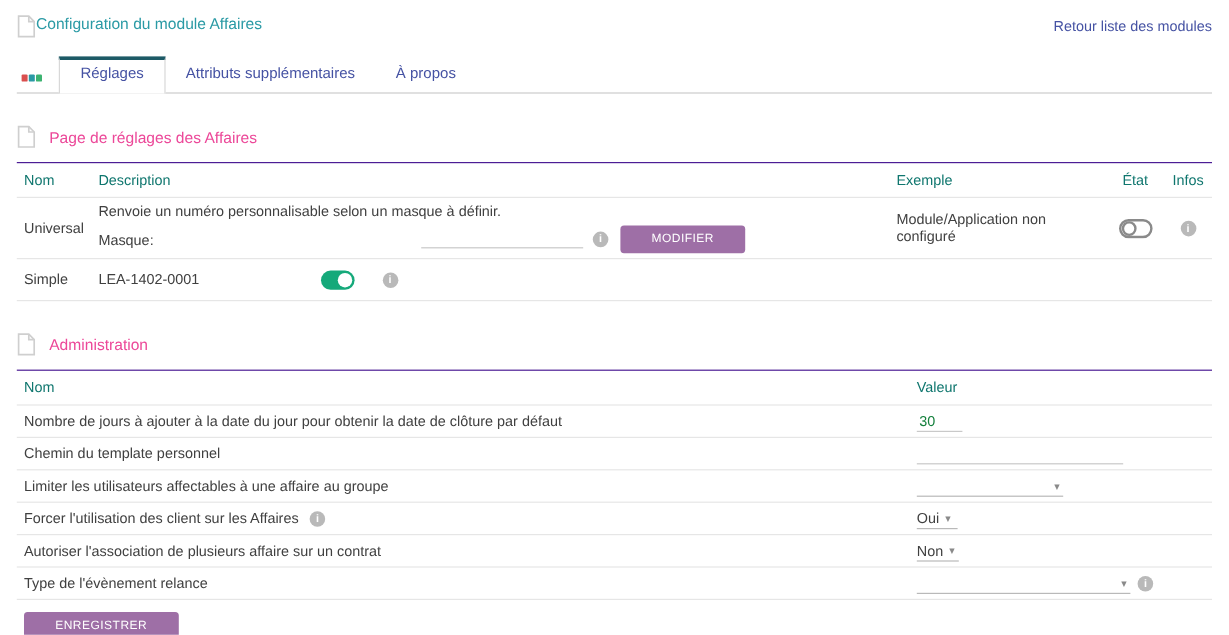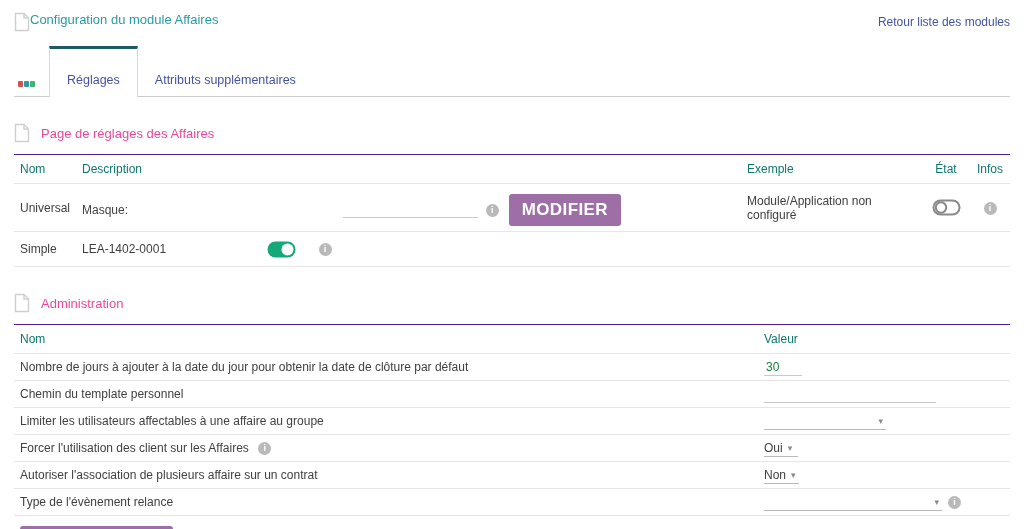--- a/index.html
+++ b/index.html
@@ -27,21 +27,21 @@
   .tab {
     padding: 8px 17px 9px 17px;
     color: #4552a3; font-size: 12.5px; cursor: pointer; white-space: nowrap;
   }
   .tab.active {
     border-top: 3px solid #1d5a66;
     border-left: 1px solid #d8d8d8;
     border-right: 1px solid #d8d8d8;
     margin-bottom: -1px;
     background: #fff;
-    padding-top: 24px; padding-bottom: 10px;
+    padding-top: 4px; padding-bottom: 10px;
   }
 
   
   .section-head { display: flex; align-items: center; gap: 11px; margin: 26px 0 11px 0; }
   .section-title { color: #ec4899; font-size: 13px; }
 
   
   .trow { display: flex; align-items: center; border-bottom: 1px solid #e6e6e6; }
   .thead { border-top: 1px solid #4c1d95; color: #0f766e; }
   .thead > div { padding-top: 7px; padding-bottom: 7px; }
@@ -61,22 +61,22 @@
     width: 135px; height: 15px; margin-left: auto; font: inherit; outline: none;
   }
   .info-icon {
     display: inline-block; width: 13px; height: 13px; border-radius: 50%;
     background: #b9b9b9; color: #fff; font-size: 9px; font-weight: bold;
     line-height: 13px; text-align: center; vertical-align: middle; font-style: normal;
   }
   .mask-info { margin: 0 10px 0 8px; }
   .btn {
     background: #9e6fa6; color: #fff; border: none; border-radius: 3px;
-    font-family: inherit; font-size: 17px; font-weight: bold; letter-spacing: .4px;
-    padding: 6px 13px; cursor: pointer;
+    font-family: inherit; font-size: 10px; font-weight: normal; letter-spacing: .4px;
+    padding: 6px 26px; cursor: pointer;
   }
   .btn-modifier { margin-right: 116px; }
 
   
   .toggle { display: inline-block; width: 29px; height: 17px; vertical-align: middle; cursor: pointer; }
 
   
   .arow { display: flex; align-items: center; border-bottom: 1px solid #e6e6e6; min-height: 27px; }
   .a-label { flex: 1 1 auto; padding: 6px 10px 6px 6px; }
   .a-value { width: 246px; flex: 0 0 auto; display: flex; align-items: center; }
@@ -116,20 +116,21 @@
   </div>
 
   <div class="tabs">
     <span class="tab-module-icon">
       <span class="mod-dot" style="background:#d94f4f"></span>
       <span class="mod-dot" style="background:#2a9aa5"></span>
       <span class="mod-dot" style="background:#3cb371"></span>
     </span>
     <div class="tab active">Réglages</div>
     <div class="tab">Attributs supplémentaires</div>
+    <div class="tab">À propos</div>
   </div>
 
   <div class="section-head">
     <svg class="doc-icon" viewBox="0 0 16 20">
       <path d="M1.5 1.5 h8.5 l4.5 4.5 v12.5 h-13 z" fill="#fff" stroke="#cfcfcf" stroke-width="1.4"></path>
       <path d="M10 1.5 v4.5 h4.5" fill="none" stroke="#cfcfcf" stroke-width="1.4"></path>
     </svg>
     <span class="section-title">Page de réglages des Affaires</span>
   </div>
 
@@ -138,20 +139,21 @@
       <div class="c-nom">Nom</div>
       <div class="c-desc">Description</div>
       <div class="c-ex">Exemple</div>
       <div class="c-etat">État</div>
       <div class="c-infos">Infos</div>
     </div>
 
     <div class="trow row-universal">
       <div class="c-nom">Universal</div>
       <div class="c-desc">
+        <div>Renvoie un numéro personnalisable selon un masque à définir.</div>
         <div class="desc-line2">
           <span>Masque:</span>
           <input class="mask-input" type="text" value="" style="">
           <i class="info-icon mask-info">i</i>
           <button class="btn btn-modifier">MODIFIER</button>
         </div>
       </div>
       <div class="c-ex">Module/Application non configuré</div>
       <div class="c-etat">
         <svg class="toggle" viewBox="0 0 29 17">

